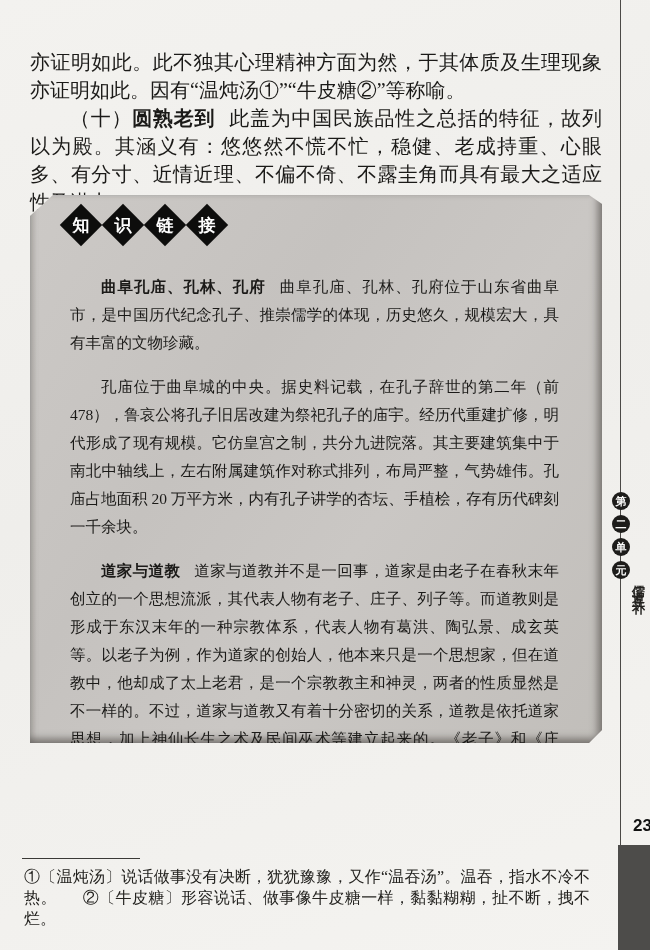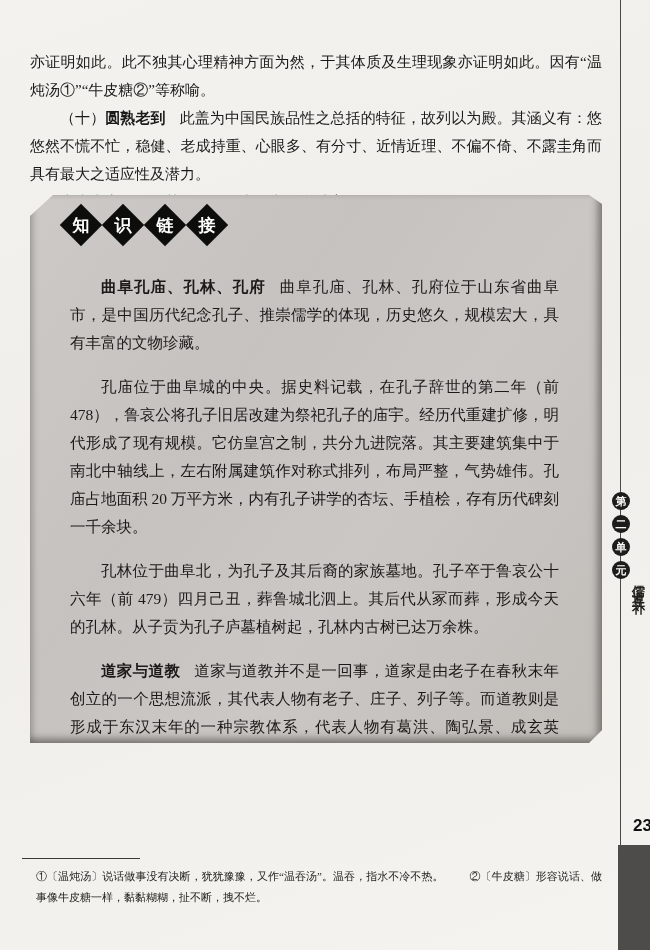--- a/index.html
+++ b/index.html
@@ -5,21 +5,21 @@
   html,body{margin:0;padding:0;}
   body{
     width:650px;height:950px;position:relative;overflow:hidden;
     background:linear-gradient(160deg,#f3f2ef 0%,#efeeeb 45%,#f4f3f0 100%);
     font-family:"Liberation Serif","DejaVu Serif",serif;
     color:#1b1a18;
   }
   
   .intro{
     position:absolute;left:30px;top:48px;width:572px;
-    font-size:15px;line-height:28px;text-align:justify;
+    font-size:20px;line-height:28px;text-align:justify;
   }
   .intro p{margin:0;}
   .indent{text-indent:2em;}
   .lead-bold{font-weight:bold;}
   .gap-after{margin-right:14px;}
   
   .kbox{
     position:absolute;left:30px;top:195px;width:572px;height:548px;
     background:linear-gradient(125deg,#ccc9c6 0%,#c5c2bf 35%,#cac7c4 60%,#c1beba 100%);
     clip-path:polygon(23px 0,calc(100% - 13px) 0,100% 9px,100% calc(100% - 13px),calc(100% - 13px) 100%,0 100%,0 21px);
@@ -60,22 +60,22 @@
   }
   .page-number{
     position:absolute;left:630px;top:816px;width:25px;text-align:center;
     font-family:"Liberation Sans","DejaVu Sans",sans-serif;
     font-size:17px;font-weight:bold;color:#111;
   }
   .dark-tab{position:absolute;left:618px;top:845px;width:32px;height:105px;background:#4d4c4a;}
   
   .fn-divider{position:absolute;left:22px;top:858px;width:118px;height:1px;background:#3a3936;}
   .footnotes{
-    position:absolute;left:36px;top:866px;width:566px;
-    font-size:11px;line-height:21px;text-align:justify;color:#23221f;
+    position:absolute;left:24px;top:866px;width:566px;
+    font-size:16px;line-height:21px;text-align:justify;color:#23221f;
   }
   .fn-entry-1{margin-right:26px;}
 </style>
 </head>
 <body>
 
 <div class="intro">
   <p>亦证明如此。此不独其心理精神方面为然，于其体质及生理现象亦证明如此。因有“温炖汤①”“牛皮糖②”等称喻。</p>
   <p class="indent"><span>（十）</span><span class="lead-bold gap-after">圆熟老到</span><span>此盖为中国民族品性之总括的特征，故列以为殿。其涵义有：悠悠然不慌不忙，稳健、老成持重、心眼多、有分寸、近情近理、不偏不倚、不露圭角而具有最大之适应性及潜力。</span></p>
   <p class="indent">上来十点，约得其要。即是中国文化所结之果。</p>
@@ -92,21 +92,20 @@
     <div class="diamond">
         <span>链</span>
       </div>
     <div class="diamond">
         <span>接</span>
       </div>
   </div>
   <div class="kbox-content">
     <p><span class="lead-bold gap-after">曲阜孔庙、孔林、孔府</span><span>曲阜孔庙、孔林、孔府位于山东省曲阜市，是中国历代纪念孔子、推崇儒学的体现，历史悠久，规模宏大，具有丰富的文物珍藏。</span></p>
     <p><span>孔庙位于曲阜城的中央。据史料记载，在孔子辞世的第二年（前 478），鲁哀公将孔子旧居改建为祭祀孔子的庙宇。经历代重建扩修，明代形成了现有规模。它仿皇宫之制，共分九进院落。其主要建筑集中于南北中轴线上，左右附属建筑作对称式排列，布局严整，气势雄伟。孔庙占地面积 20 万平方米，内有孔子讲学的杏坛、手植桧，存有历代碑刻一千余块。</span></p>
-    <p><span>孔林位于曲阜北，为孔子及其后裔的家族墓地。孔子卒于鲁哀公十六年（前 479）四月己丑，葬鲁城北泗上。其后代从冢而葬，形成今天的孔林。从子贡为孔子庐墓植树起，孔林内古树已达万余株。</span></p>
     <p><span class="lead-bold gap-after">道家与道教</span><span>道家与道教并不是一回事，道家是由老子在春秋末年创立的一个思想流派，其代表人物有老子、庄子、列子等。而道教则是形成于东汉末年的一种宗教体系，代表人物有葛洪、陶弘景、成玄英等。以老子为例，作为道家的创始人，他本来只是一个思想家，但在道教中，他却成了太上老君，是一个宗教教主和神灵，两者的性质显然是不一样的。不过，道家与道教又有着十分密切的关系，道教是依托道家思想，加上神仙长生之术及民间巫术等建立起来的。《老子》和《庄子》也被道教当做重要经典，道教信徒根据时代的需要不断对《老子》和《庄子》加以注解。汉魏以后，道家再没有形成有影响的学派，也不再有杰出的道家学者出现，而道教却得到了长足的发展。这也从一个特殊的角度促进了道家思想的传播。</span></p>
   </div>
 </div>
 
 <div class="vline"></div>
 <div class="unit-badge">
   <div class="ucircle">第</div>
   <div class="ucircle">二</div>
   <div class="ucircle">单</div>
   <div class="ucircle">元</div>

